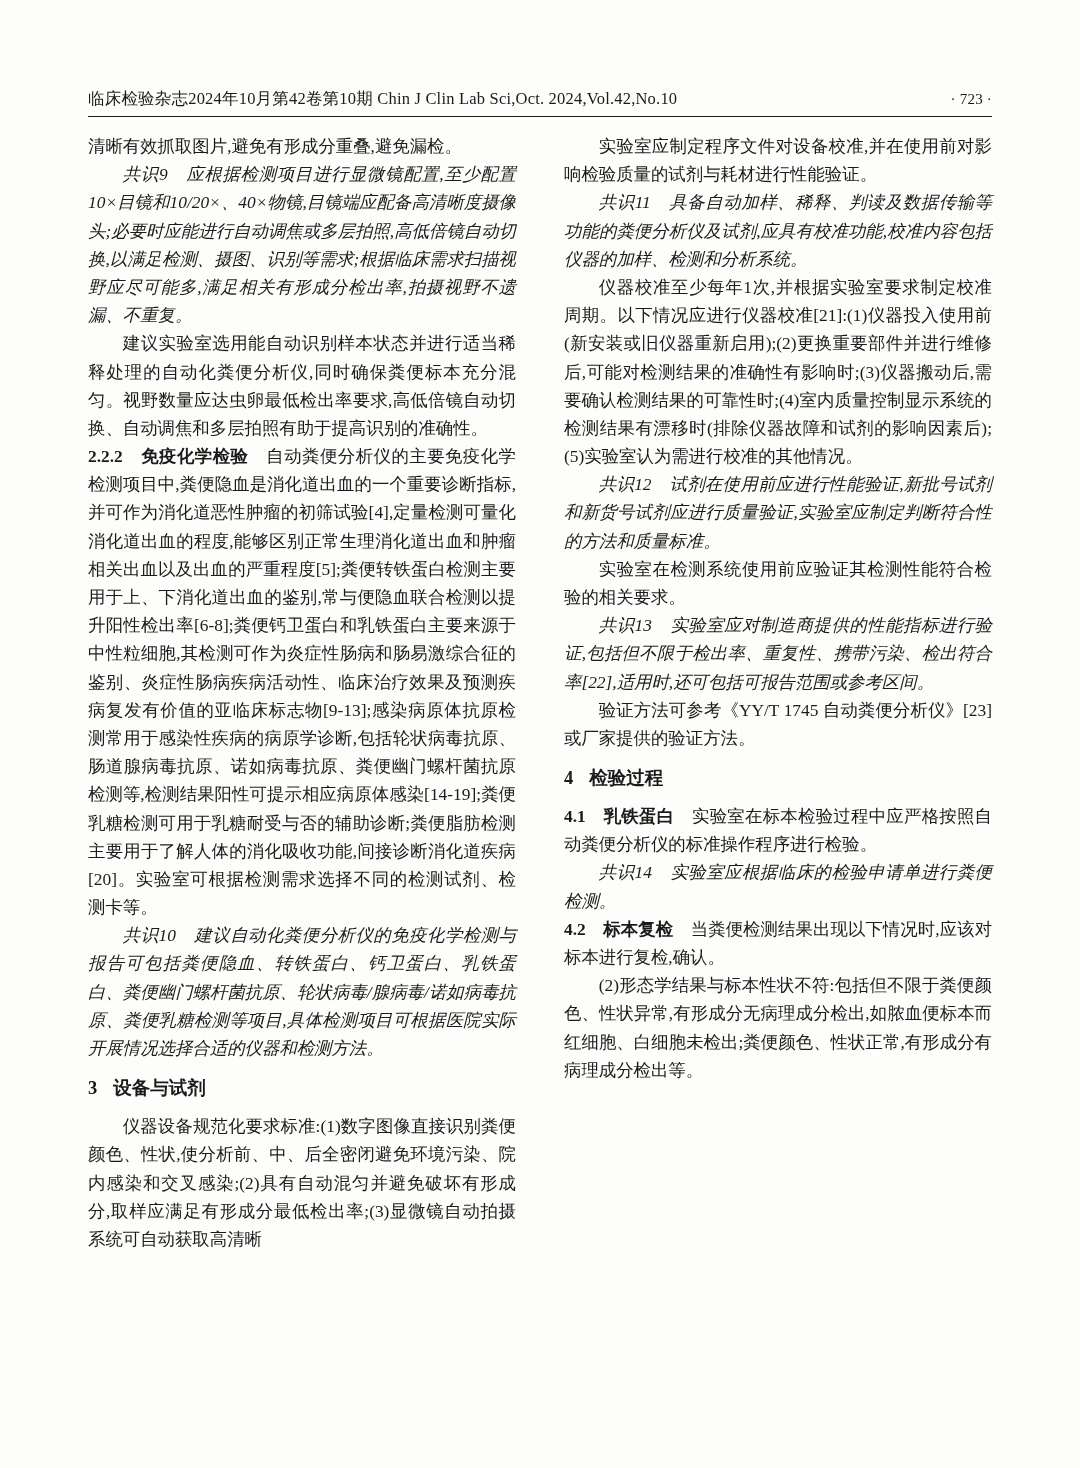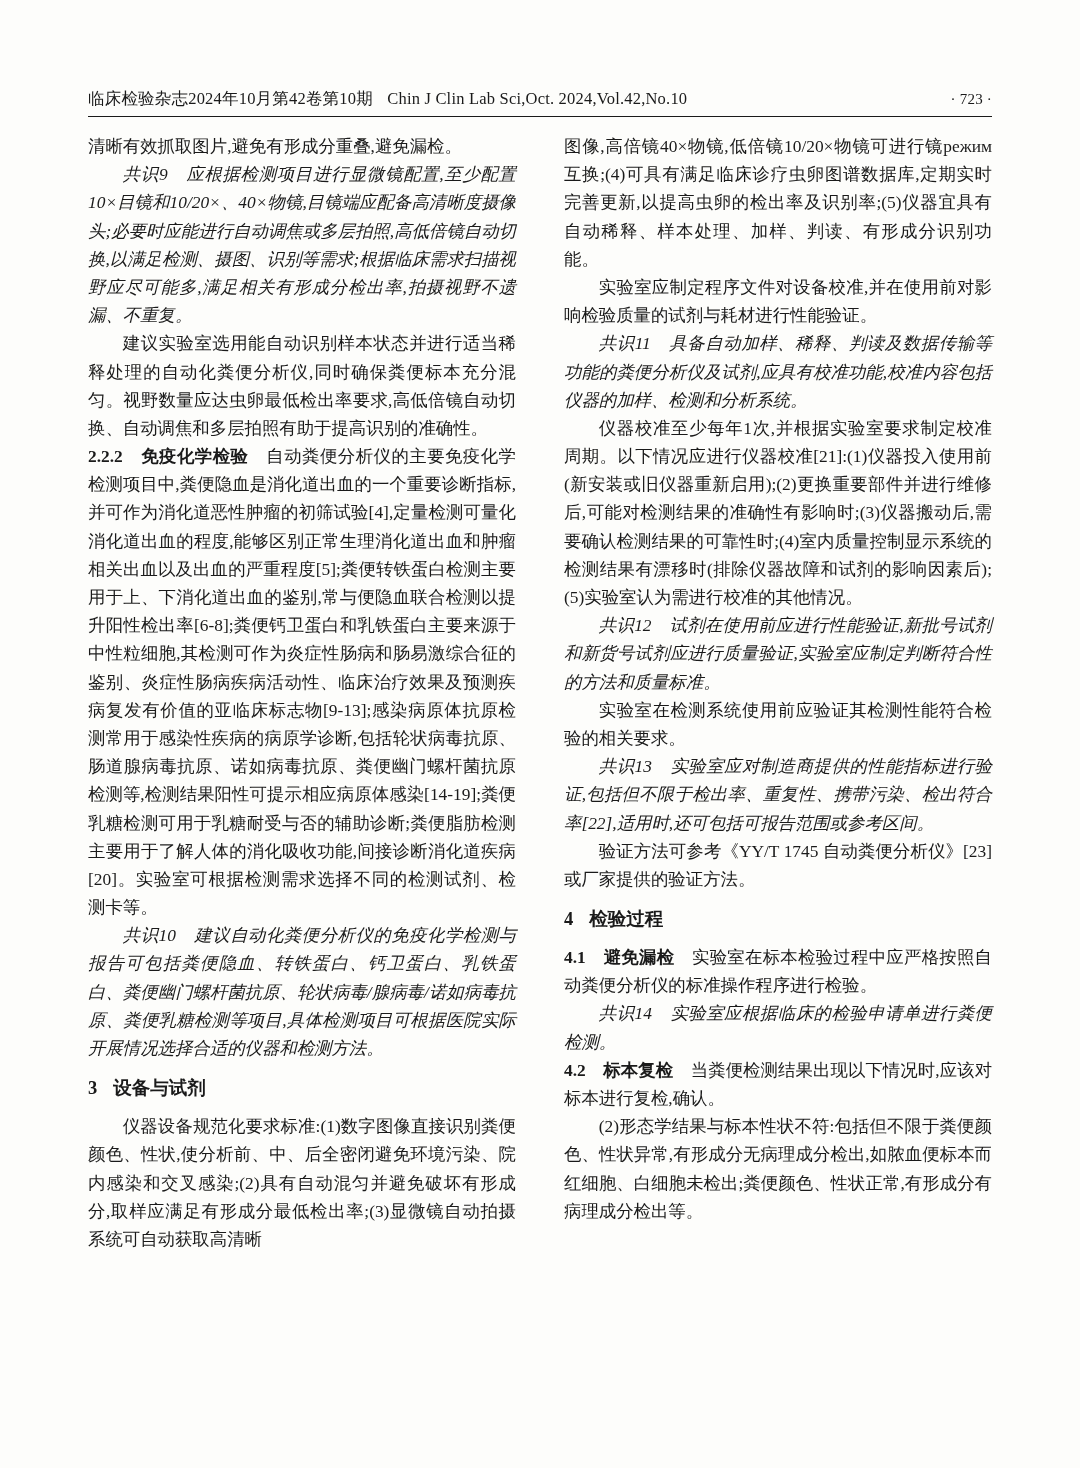--- a/index.html
+++ b/index.html
@@ -32,21 +32,21 @@
     align-items: baseline;
     font-size: 16.5px;
     letter-spacing: 0.2px;
   }
   .header-left {
     font-family: "Liberation Serif", "DejaVu Serif", serif;
     white-space: nowrap;
   }
   .header-left .en {
     font-family: "Liberation Serif", "DejaVu Serif", serif;
-    margin-left: 10px;
+    margin-left: 0;
   }
   .header-right {
     font-size: 15px;
     white-space: nowrap;
   }
   .rule {
     position: absolute;
     left: 88px;
     top: 116px;
     width: 904px;
@@ -129,39 +129,38 @@
       <p class="indent2 kai"><span class="consensus">共识10</span>　<span>建议自动化粪便分析仪的免疫化学检测与报告可包括粪便隐血、转铁蛋白、钙卫蛋白、乳铁蛋白、粪便幽门螺杆菌抗原、轮状病毒/腺病毒/诺如病毒抗原、粪便乳糖检测等项目,具体检测项目可根据医院实际开展情况选择合适的仪器和检测方法。</span></p>
 
       <p class="big-head"><span class="num en">3</span><span>设备与试剂</span></p>
 
       <p class="indent2">仪器设备规范化要求标准:(1)数字图像直接识别粪便颜色、性状,使分析前、中、后全密闭避免环境污染、院内感染和交叉感染;(2)具有自动混匀并避免破坏有形成分,取样应满足有形成分最低检出率;(3)显微镜自动拍摄系统可自动获取高清晰</p>
 
     </div>
 
     <div class="col">
 
-      <p>图像,高倍镜40×物镜,低倍镜10/20×物镜可进行镜режим互换;(4)可具有满足临床诊疗虫卵图谱数据库,定期实时完善更新,以提高虫卵的检出率及识别率;(5)仪器宜具有自动稀释、样本处理、加样、判读、有形成分识别功能。</p>
 
       <p class="indent2">实验室应制定程序文件对设备校准,并在使用前对影响检验质量的试剂与耗材进行性能验证。</p>
 
       <p class="indent2 kai"><span class="consensus">共识11</span>　<span>具备自动加样、稀释、判读及数据传输等功能的粪便分析仪及试剂,应具有校准功能,校准内容包括仪器的加样、检测和分析系统。</span></p>
 
       <p class="indent2">仪器校准至少每年1次,并根据实验室要求制定校准周期。以下情况应进行仪器校准[21]:(1)仪器投入使用前(新安装或旧仪器重新启用);(2)更换重要部件并进行维修后,可能对检测结果的准确性有影响时;(3)仪器搬动后,需要确认检测结果的可靠性时;(4)室内质量控制显示系统的检测结果有漂移时(排除仪器故障和试剂的影响因素后);(5)实验室认为需进行校准的其他情况。</p>
 
       <p class="indent2 kai"><span class="consensus">共识12</span>　<span>试剂在使用前应进行性能验证,新批号试剂和新货号试剂应进行质量验证,实验室应制定判断符合性的方法和质量标准。</span></p>
 
       <p class="indent2">实验室在检测系统使用前应验证其检测性能符合检验的相关要求。</p>
 
       <p class="indent2 kai"><span class="consensus">共识13</span>　<span>实验室应对制造商提供的性能指标进行验证,包括但不限于检出率、重复性、携带污染、检出符合率[22],适用时,还可包括可报告范围或参考区间。</span></p>
 
       <p class="indent2">验证方法可参考《YY/T 1745 自动粪便分析仪》[23]或厂家提供的验证方法。</p>
 
       <p class="big-head"><span class="num en">4</span><span>检验过程</span></p>
 
-      <p class="blk"><span class="inline-head en">4.1</span>　<span class="inline-head">避免漏检</span>　<span>实验室在标本检验过程中应严格按照自动粪便分析仪的标准操作程序进行检验。</span></p>
+      <p class="blk"><span class="inline-head en">4.1</span>　<span class="inline-head">乳铁蛋白</span>　<span>实验室在标本检验过程中应严格按照自动粪便分析仪的标准操作程序进行检验。</span></p>
 
       <p class="indent2 kai"><span class="consensus">共识14</span>　<span>实验室应根据临床的检验申请单进行粪便检测。</span></p>
 
       <p class="blk"><span class="inline-head en">4.2</span>　<span class="inline-head">标本复检</span>　<span>当粪便检测结果出现以下情况时,应该对标本进行复检,确认。</span></p>
 
       <p class="indent2">(2)形态学结果与标本性状不符:包括但不限于粪便颜色、性状异常,有形成分无病理成分检出,如脓血便标本而红细胞、白细胞未检出;粪便颜色、性状正常,有形成分有病理成分检出等。</p>
 
     </div>
 
   </div>

